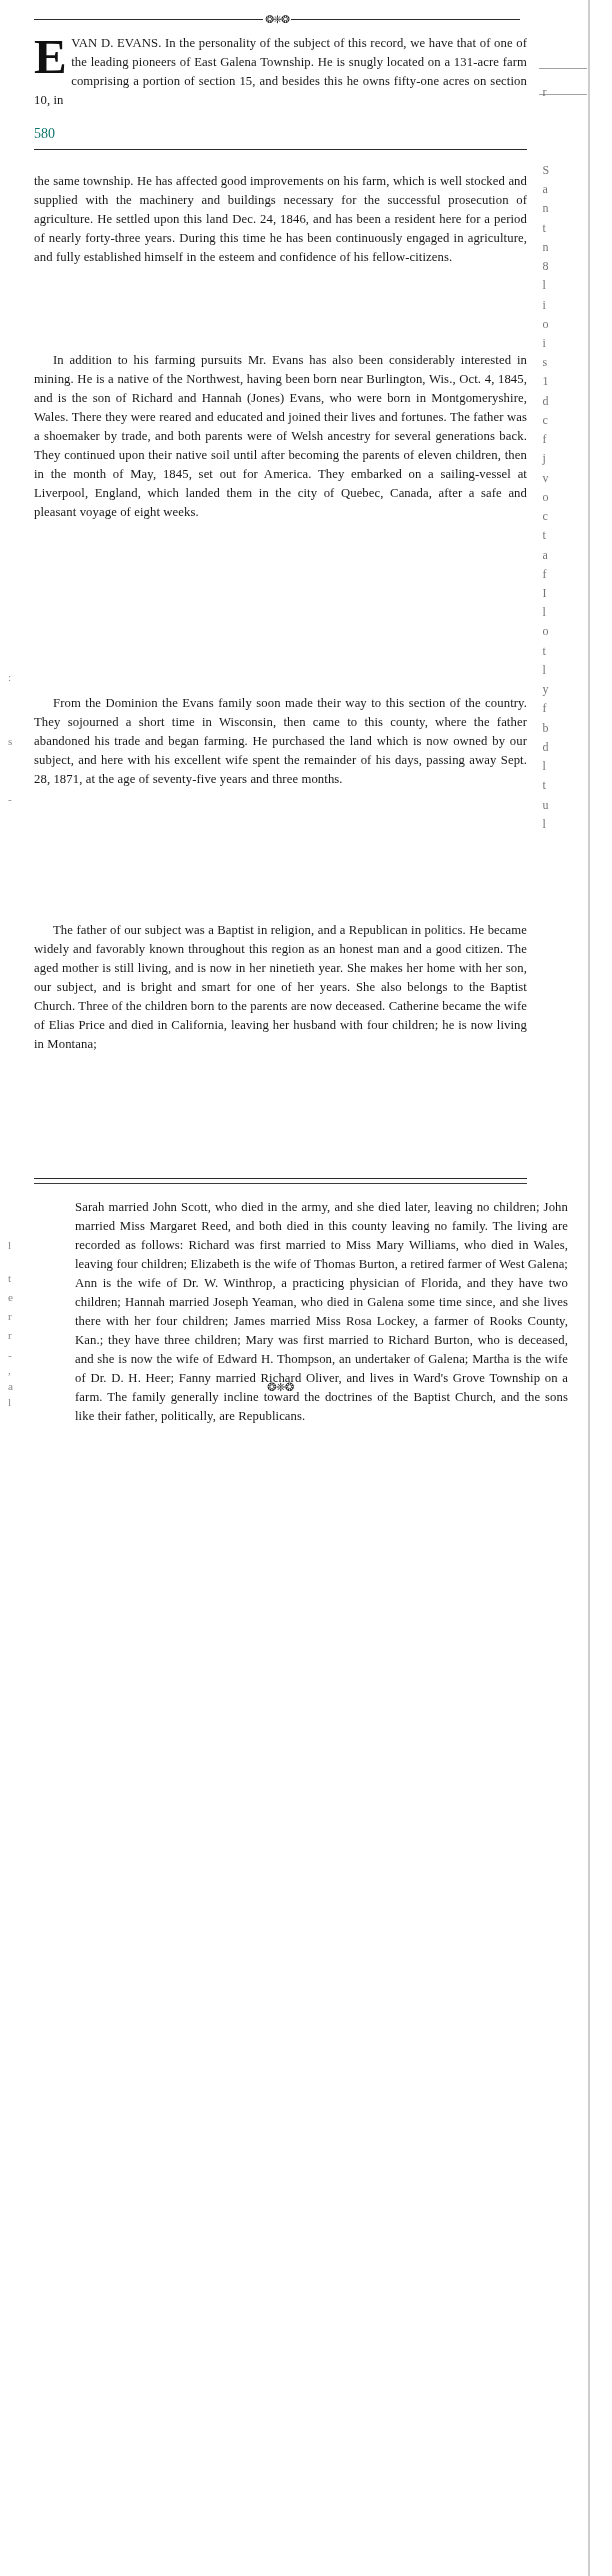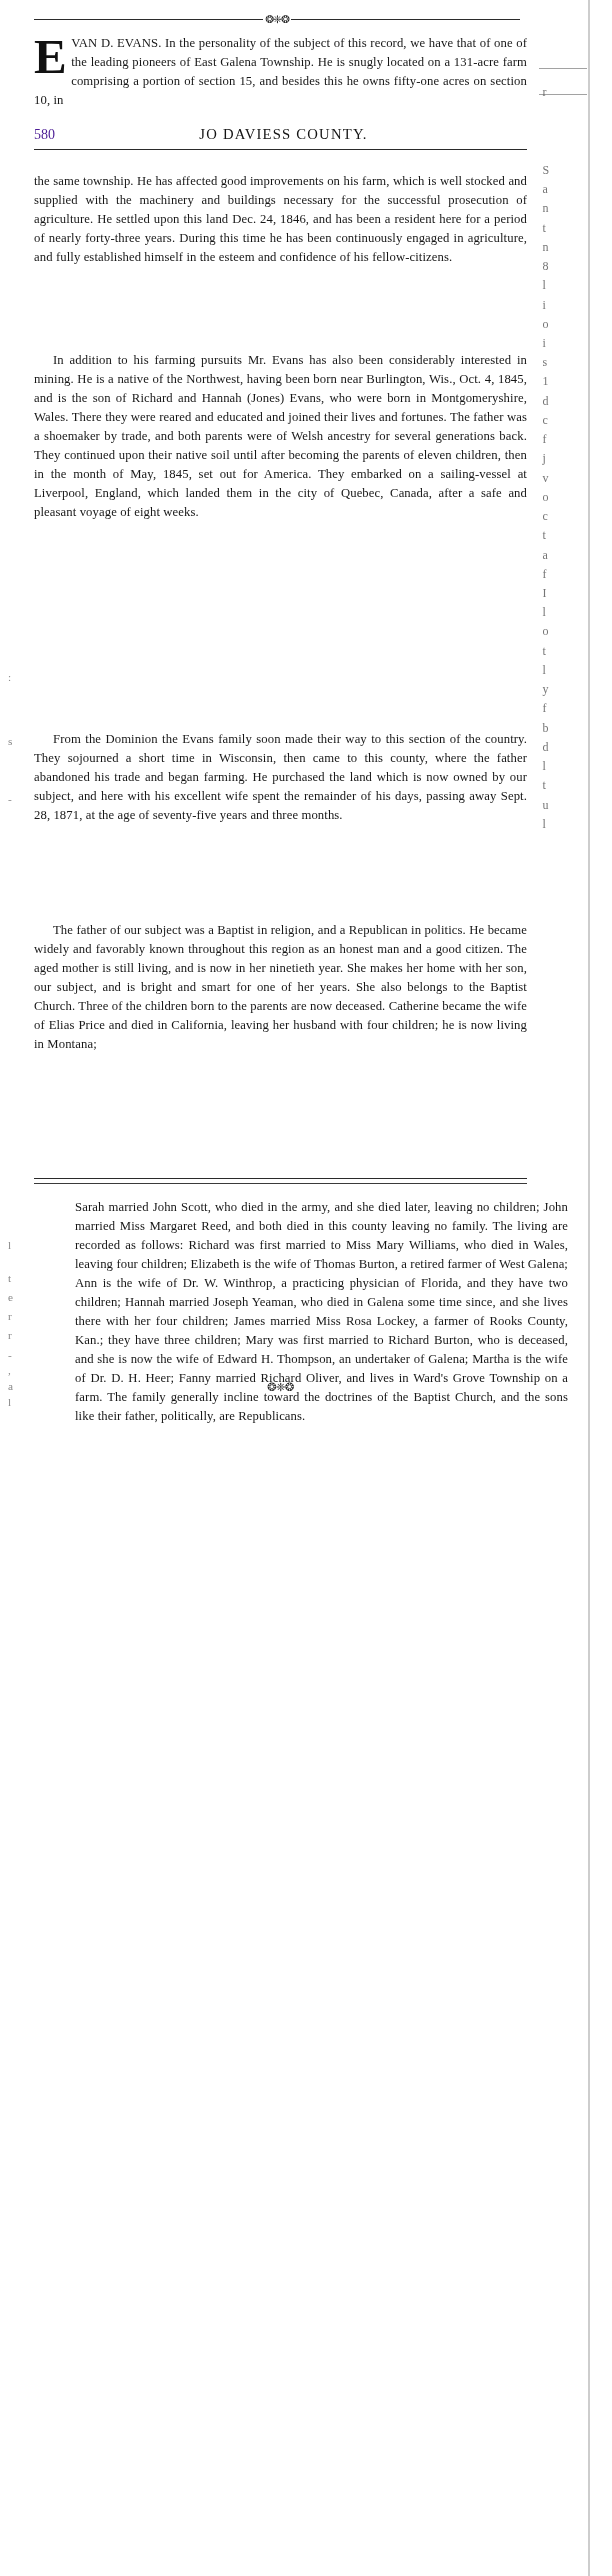--- a/index.html
+++ b/index.html
@@ -87,21 +87,21 @@
   .running-head {
     position: absolute;
     left: 34px;
     width: 493px;
     display: flex;
     align-items: baseline;
   }
   .folio {
     font-size: 14px;
     font-family: "Liberation Serif", serif;
-    color: #4c1d95;
+    color: #0f766e;
     width: 68px;
   }
   .head-title {
     flex: 1 1 auto;
     text-align: center;
     font-size: 14.7px;
     letter-spacing: 1.2px;
     color: #141414;
     padding-right: 62px;
   }
@@ -196,33 +196,32 @@
     <div class="orn-rule"></div>
   </div>
 
   <div class="block dropcap-wrap" style="top:34px;">
     <span class="dropcap">E</span>
     <p class="para">VAN D. EVANS. In the personality of the subject of this record, we have that of one of the leading pioneers of East Galena Township. He is snugly located on a 131-acre farm comprising a portion of section 15, and besides this he owns fifty-one acres on section 10, in</p>
   </div>
 
   <div class="running-head" style="top:126px;">
     <div class="folio">580</div>
-    <div class="head-title">JO DAVIESS COUNTY.</div>
   </div>
   <div class="rule" style="top:149px;"></div>
 
   <div class="block" style="top:172px;">
     <p class="para">the same township. He has affected good improvements on his farm, which is well stocked and supplied with the machinery and buildings necessary for the successful prosecution of agriculture. He settled upon this land Dec. 24, 1846, and has been a resident here for a period of nearly forty-three years. During this time he has been continuously engaged in agriculture, and fully established himself in the esteem and confidence of his fellow-citizens.</p>
   </div>
 
   <div class="block" style="top:351px;">
     <p class="para indent">In addition to his farming pursuits Mr. Evans has also been considerably interested in mining. He is a native of the Northwest, having been born near Burlington, Wis., Oct. 4, 1845, and is the son of Richard and Hannah (Jones) Evans, who were born in Montgomeryshire, Wales. There they were reared and educated and joined their lives and fortunes. The father was a shoemaker by trade, and both parents were of Welsh ancestry for several generations back. They continued upon their native soil until after becoming the parents of eleven children, then in the month of May, 1845, set out for America. They embarked on a sailing-vessel at Liverpool, England, which landed them in the city of Quebec, Canada, after a safe and pleasant voyage of eight weeks.</p>
   </div>
 
-  <div class="block" style="top:730px;">
+  <div class="block" style="top:694px;">
     <p class="para indent">From the Dominion the Evans family soon made their way to this section of the country. They sojourned a short time in Wisconsin, then came to this county, where the father abandoned his trade and began farming. He purchased the land which is now owned by our subject, and here with his excellent wife spent the remainder of his days, passing away Sept. 28, 1871, at the age of seventy-five years and three months.</p>
   </div>
 
   <div class="block" style="top:921px;">
     <p class="para indent">The father of our subject was a Baptist in religion, and a Republican in politics. He became widely and favorably known throughout this region as an honest man and a good citizen. The aged mother is still living, and is now in her ninetieth year. She makes her home with her son, our subject, and is bright and smart for one of her years. She also belongs to the Baptist Church. Three of the children born to the parents are now deceased. Catherine became the wife of Elias Price and died in California, leaving her husband with four children; he is now living in Montana;</p>
   </div>
 
   <div class="rule" style="top:1178px;"></div>
   <div class="rule thin" style="top:1183px;"></div>
 

